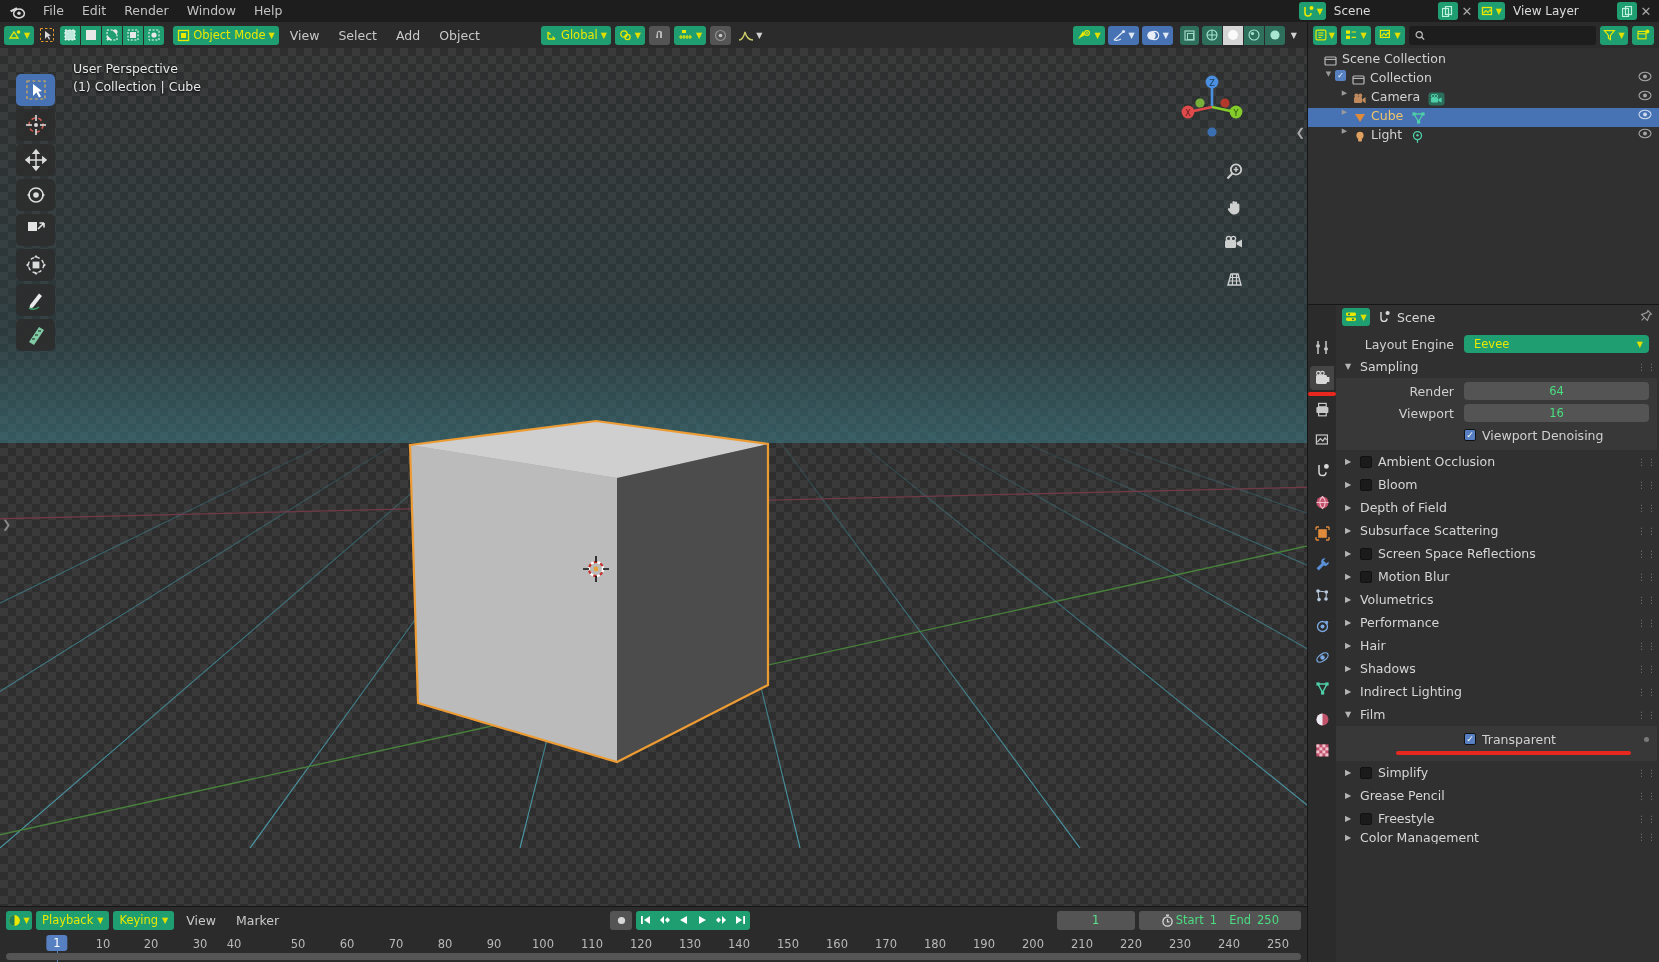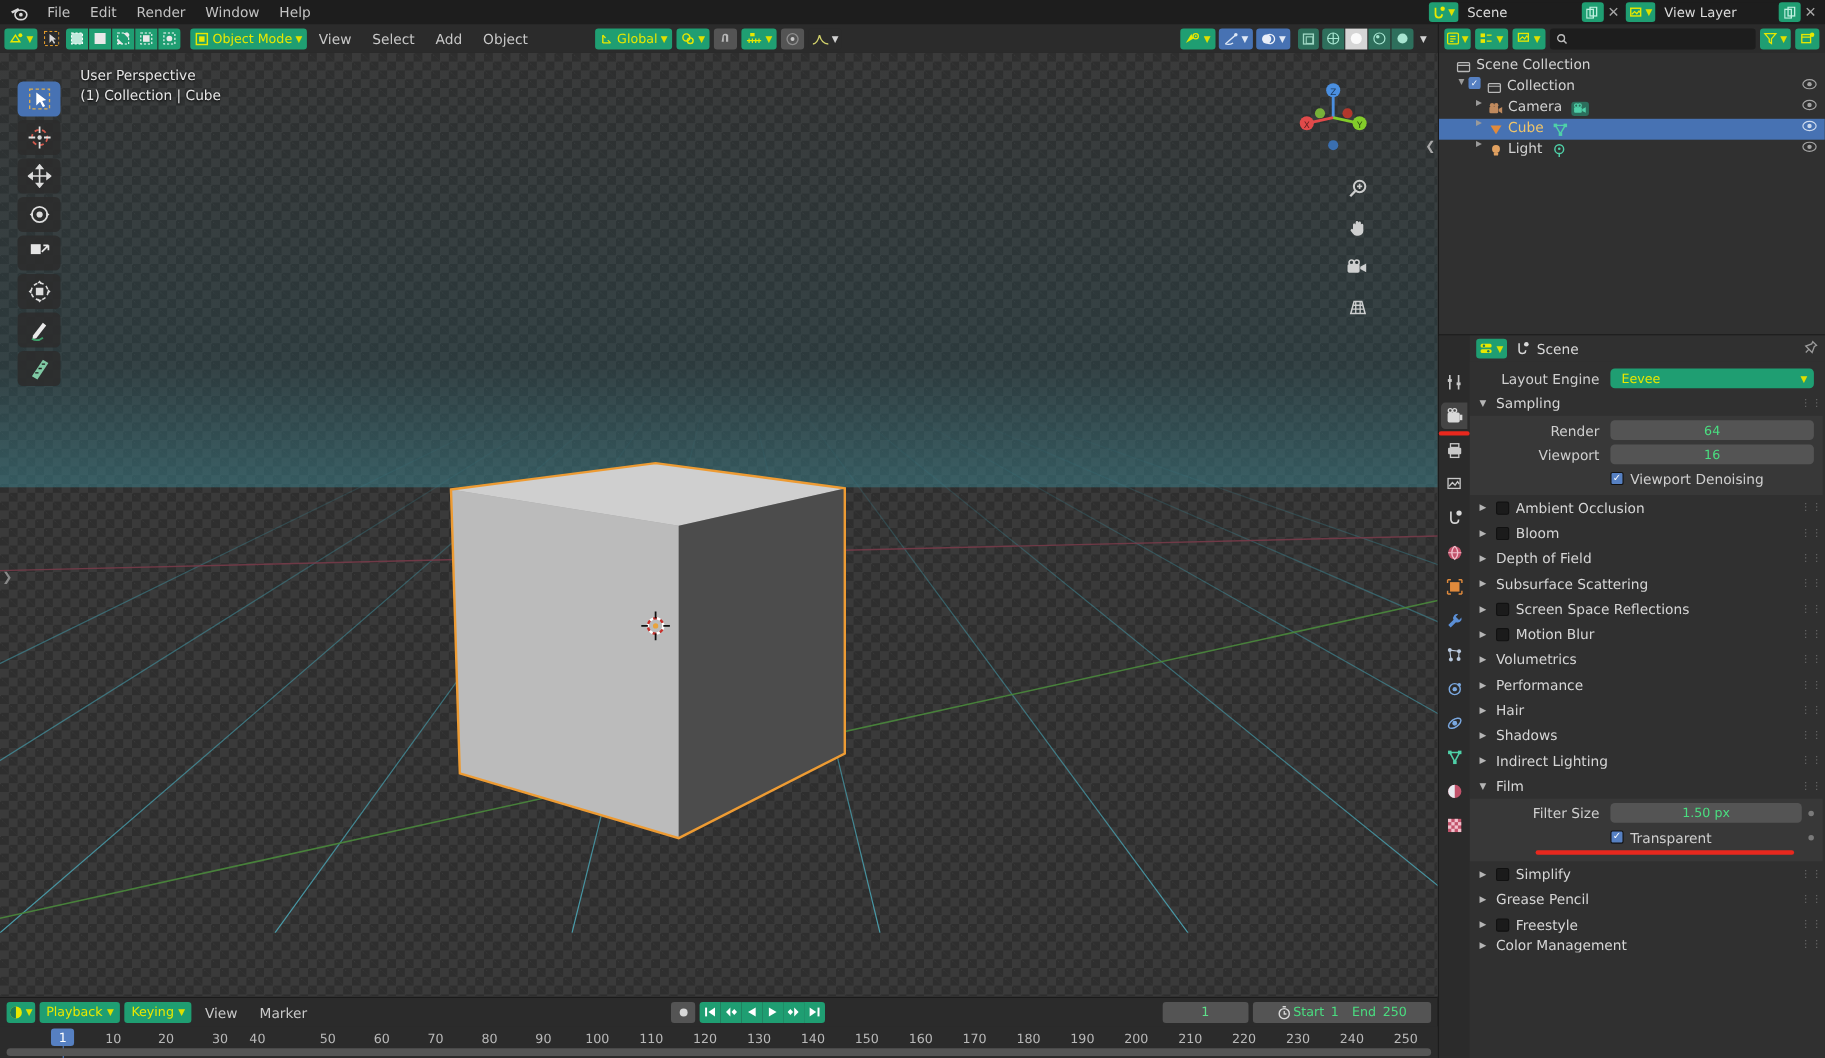--- a/index.html
+++ b/index.html
@@ -1050,25 +1050,20 @@
               <span class="dots">⋮⋮</span>
             </div>
 
             <div class="sect-hdr">
               <span class="tri">▼</span>
               <span>Film</span>
               <span class="dots">⋮⋮</span>
             </div>
             <div class="panel-sub">
               <div class="prow">
-                <span class="prow-label">Filter Size</span>
-                <span class="field">1.50 px</span>
-                <span class="dot-anim"></span>
-              </div>
-              <div class="prow">
                 <span class="prow-label"></span>
                 <span style="display:flex;align-items:center;gap:6px;flex:1">
                   <span class="chk on">✓</span>
                   <span>Transparent</span>
                 </span>
                 <span class="dot-anim"></span>
               </div>
               <div class="redline"></div>
             </div>
 

